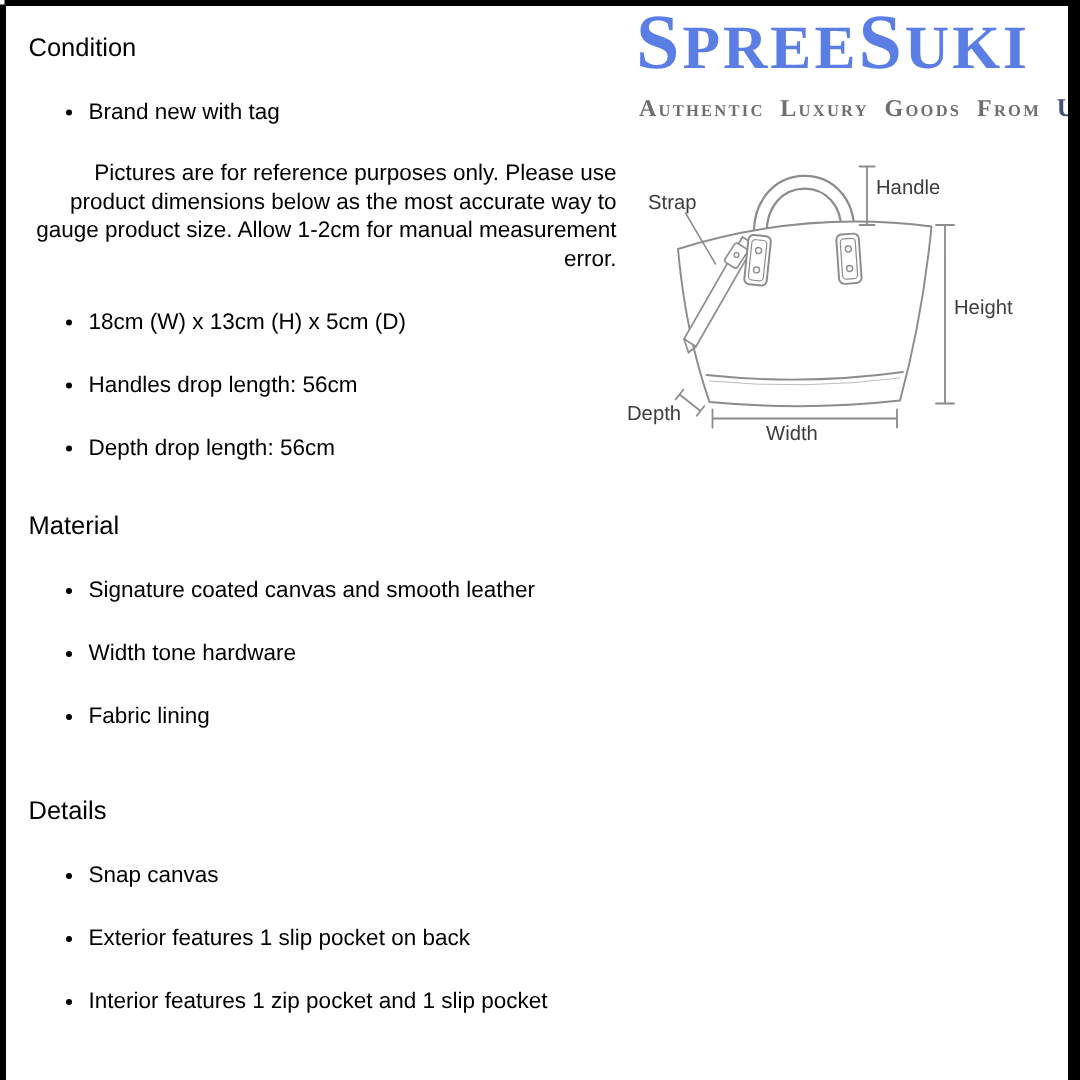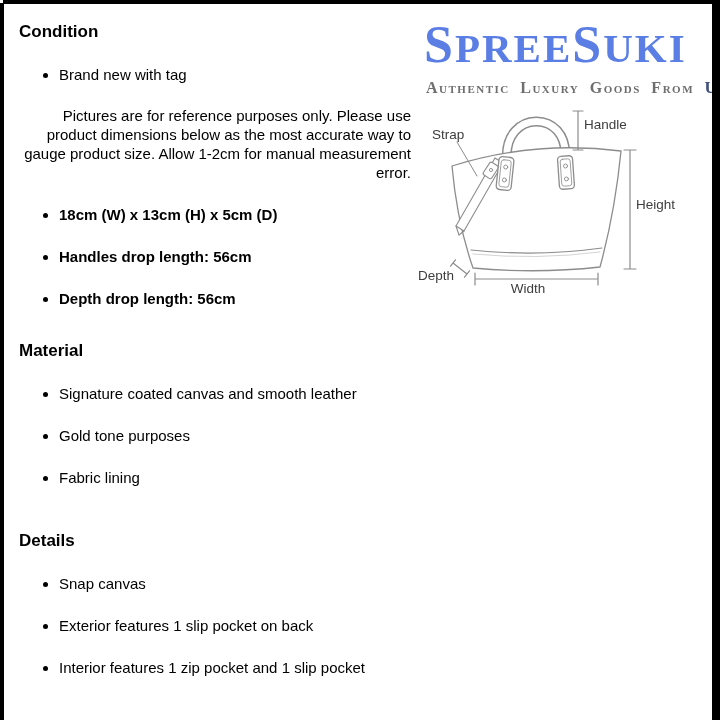--- a/index.html
+++ b/index.html
@@ -17,34 +17,34 @@
   .border-top   { position:absolute; left:3px; top:0; right:0; height:4px; background:#000; }
   .border-left  { position:absolute; left:0; top:3px; width:4px; bottom:0; background:#000; }
   .border-right { position:absolute; right:0; top:0; width:8px; bottom:0; background:#000; z-index:40; }
 
   
   .content {
     position:absolute; left:19px; top:22px; width:392px;
     font-size:15px; line-height:19px;
   }
   .content h3 {
-    margin:0; font-size:17px; line-height:20px; font-weight:bold; color:#000;
+    margin:0; font-size:17px; line-height:20px; font-weight:normal; color:#000;
   }
   .content p { margin:22px 0 0 0;text-align:right; }
   .content ul { margin:21px 0 0 0; padding:0 0 0 40px; list-style:disc; }
   .content li { line-height:19px;margin-top:23px; }
   .mt-h-size     { margin-top:21px !important; }
-  .mt-ul-size    { margin-top:22px !important;font-weight:bold; }
+  .mt-ul-size    { margin-top:22px !important; }
   .mt-h-material { margin-top:33px !important; }
   .mt-h-details  { margin-top:44px !important; }
   .mt-h-with     { margin-top:23px !important; }
 
   
   .logo {
-    position:absolute; left:424px; top:22px; width:288px; height:82px;
+    position:absolute; left:424px; top:6px; width:288px; height:82px;
     overflow:hidden; white-space:nowrap;
   }
   .brand {
     font-family: "Liberation Serif", "DejaVu Serif", serif;
     color:#5b7ee4; line-height:46px; letter-spacing:2px; font-weight:bold;
   }
   .brand .big   { font-size:52px; }
   .brand .small { font-size:41px; }
   .tagline {
     position:absolute; left:2px; top:57px;
@@ -81,21 +81,21 @@
     <p>Pictures are for reference purposes only. Please use product dimensions below as the most accurate way to gauge product size. Allow 1-2cm for manual measurement error.</p>
     <ul class="mt-ul-size">
       <li>18cm (W) x 13cm (H) x 5cm (D)</li>
       <li>Handles drop length: 56cm</li>
       <li>Depth drop length: 56cm</li>
     </ul>
 
     <h3 class="mt-h-material">Material</h3>
     <ul>
       <li>Signature coated canvas and smooth leather</li>
-      <li>Gold tone purposes</li>
+      <li>Width tone hardware</li>
       <li>Fabric lining</li>
     </ul>
 
     <h3 class="mt-h-details">Details</h3>
     <ul>
       <li>Snap canvas</li>
       <li>Exterior features 1 slip pocket on back</li>
       <li>Interior features 1 zip pocket and 1 slip pocket</li>
     </ul>
 

